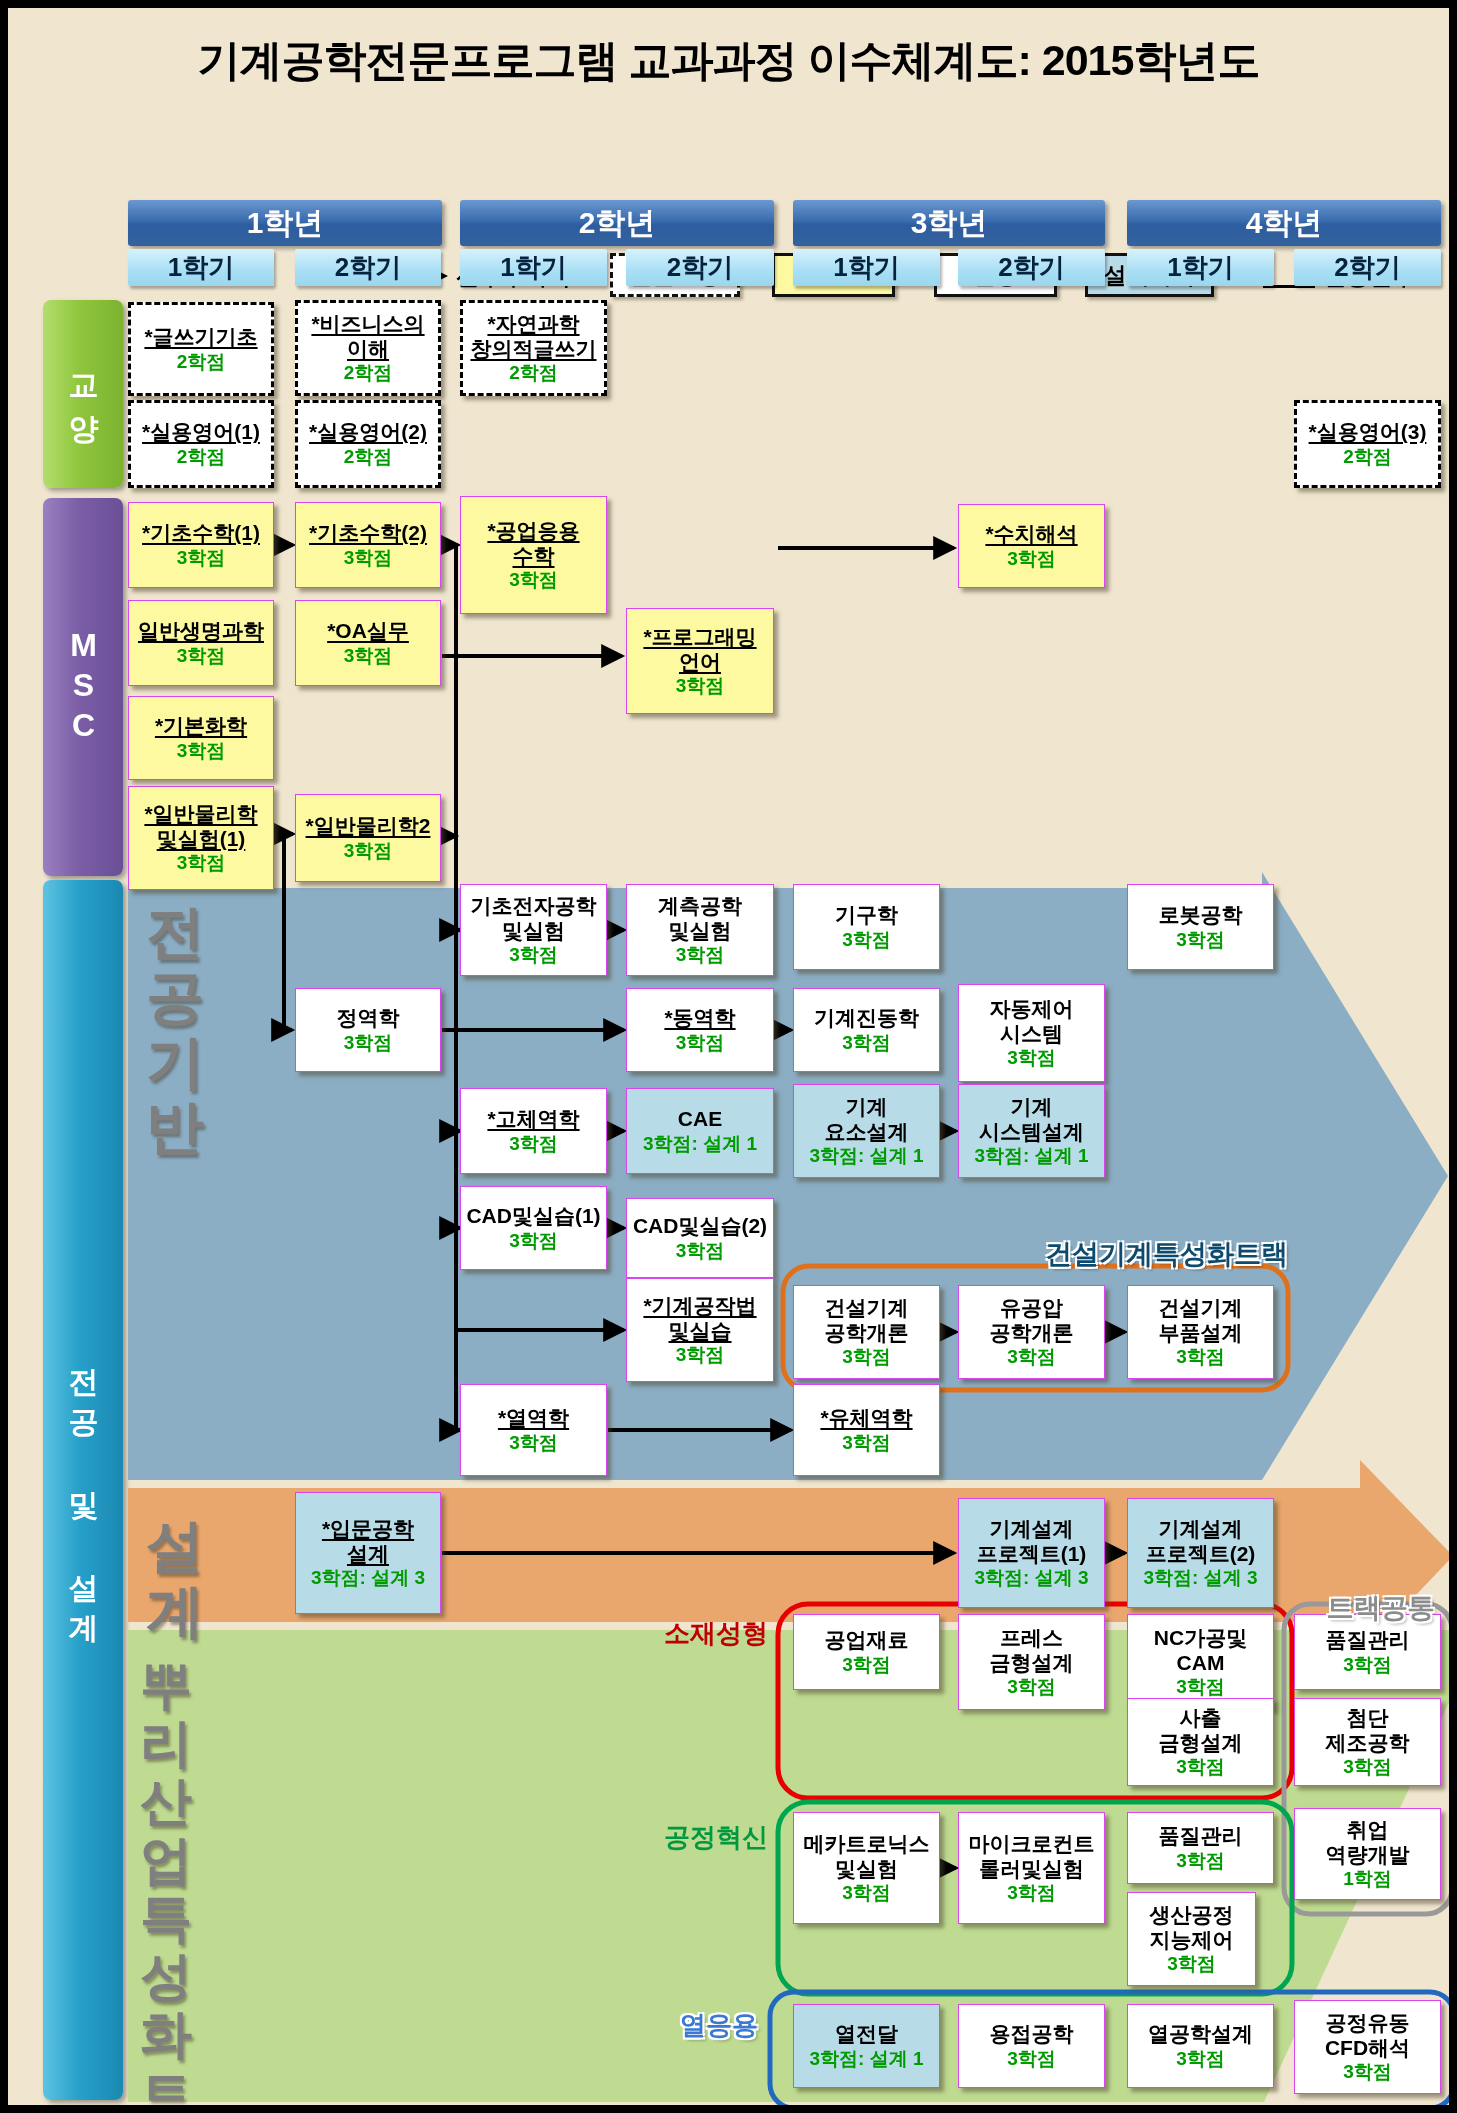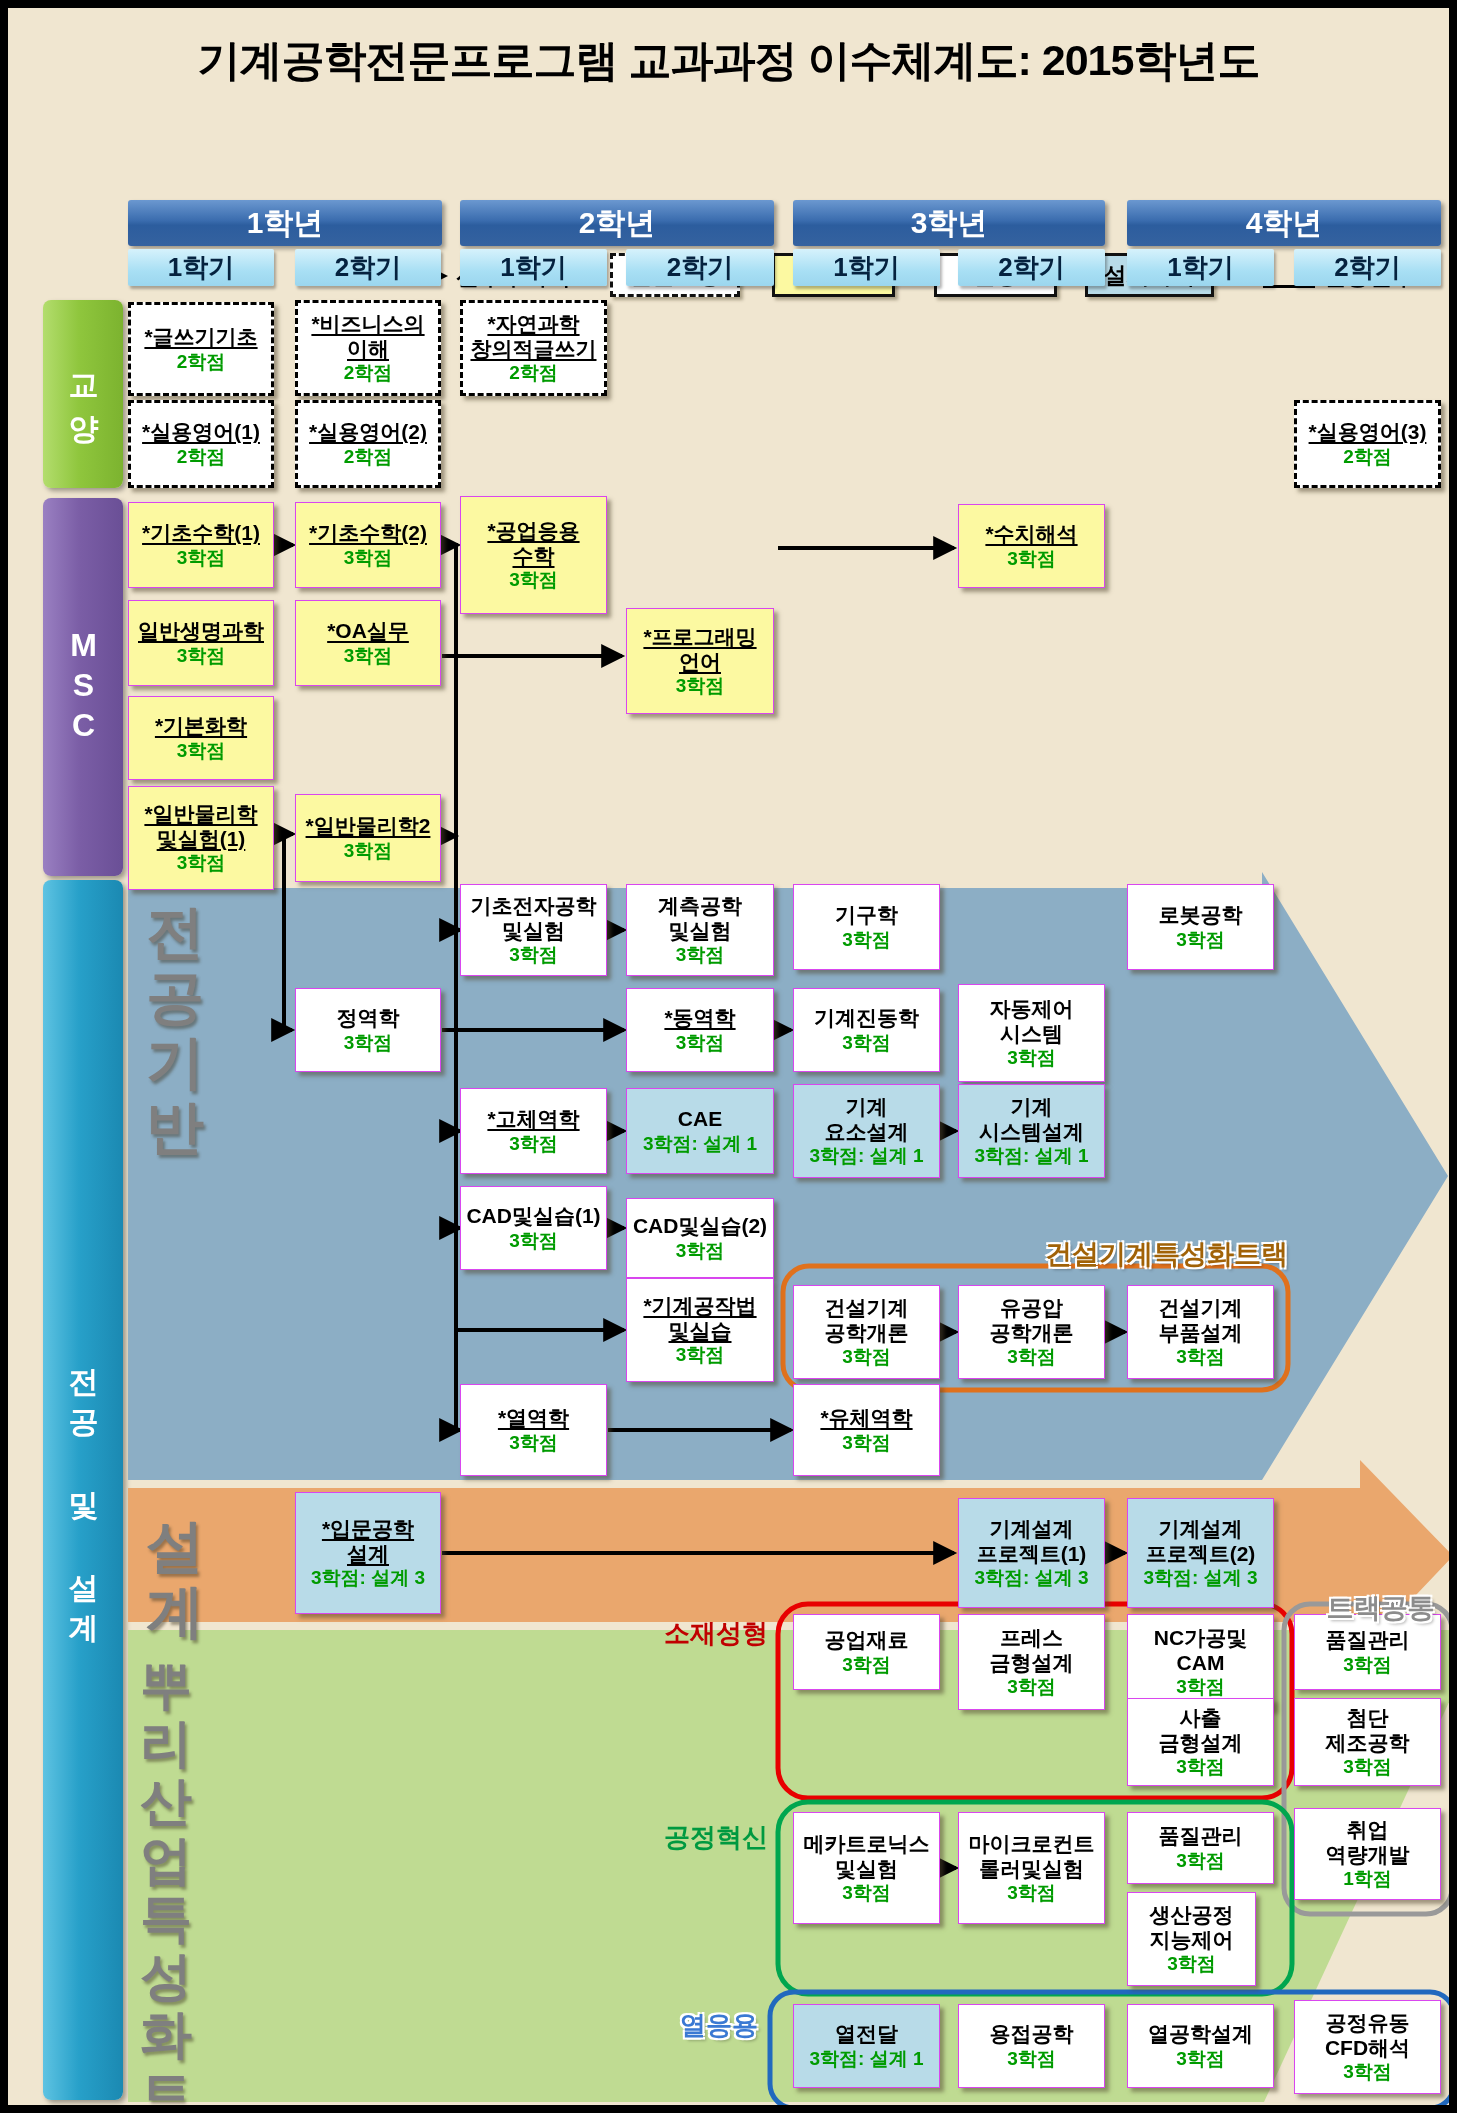--- a/index.html
+++ b/index.html
@@ -410,20 +410,20 @@
         <div class="cname">열공학설계</div>
         <div class="credit">3학점</div>
       </div>
       <div class="course major" style="left: 1286px; top: 1992px; width: 147px; height: 94px;">
         <div class="cname">공정유동</div>
         <div class="cname">CFD해석</div>
         <div class="credit">3학점</div>
       </div>
     </div>
   <div id="track-labels" style="position:absolute;left:0;top:0;z-index:5;">
-      <div class="track-label glow" style="left: 990px; top: 1228px; width: 290px; font-size: 27px; color: #a16207; text-align: right;">건설기계특성화트랙</div>
+      <div class="track-label glow" style="left: 990px; top: 1228px; width: 290px; font-size: 27px; color: #0c4a6e; text-align: right;">건설기계특성화트랙</div>
       <div class="track-label glow" style="left: 1300px; top: 1582px; width: 145px; font-size: 27px; color: rgb(140, 140, 140); text-align: center;">트랙공통</div>
       <div class="track-label" style="left: 630px; top: 1608px; width: 130px; font-size: 26px; color: rgb(192, 0, 0); text-align: right;">소재성형</div>
       <div class="track-label" style="left: 630px; top: 1812px; width: 130px; font-size: 26px; color: rgb(0, 153, 64); text-align: right;">공정혁신</div>
       <div class="track-label glow" style="left: 620px; top: 2000px; width: 130px; font-size: 26px; color: rgb(58, 121, 211); text-align: right;">열응용</div>
     </div>
 
 </div>
 
 </body></html>

